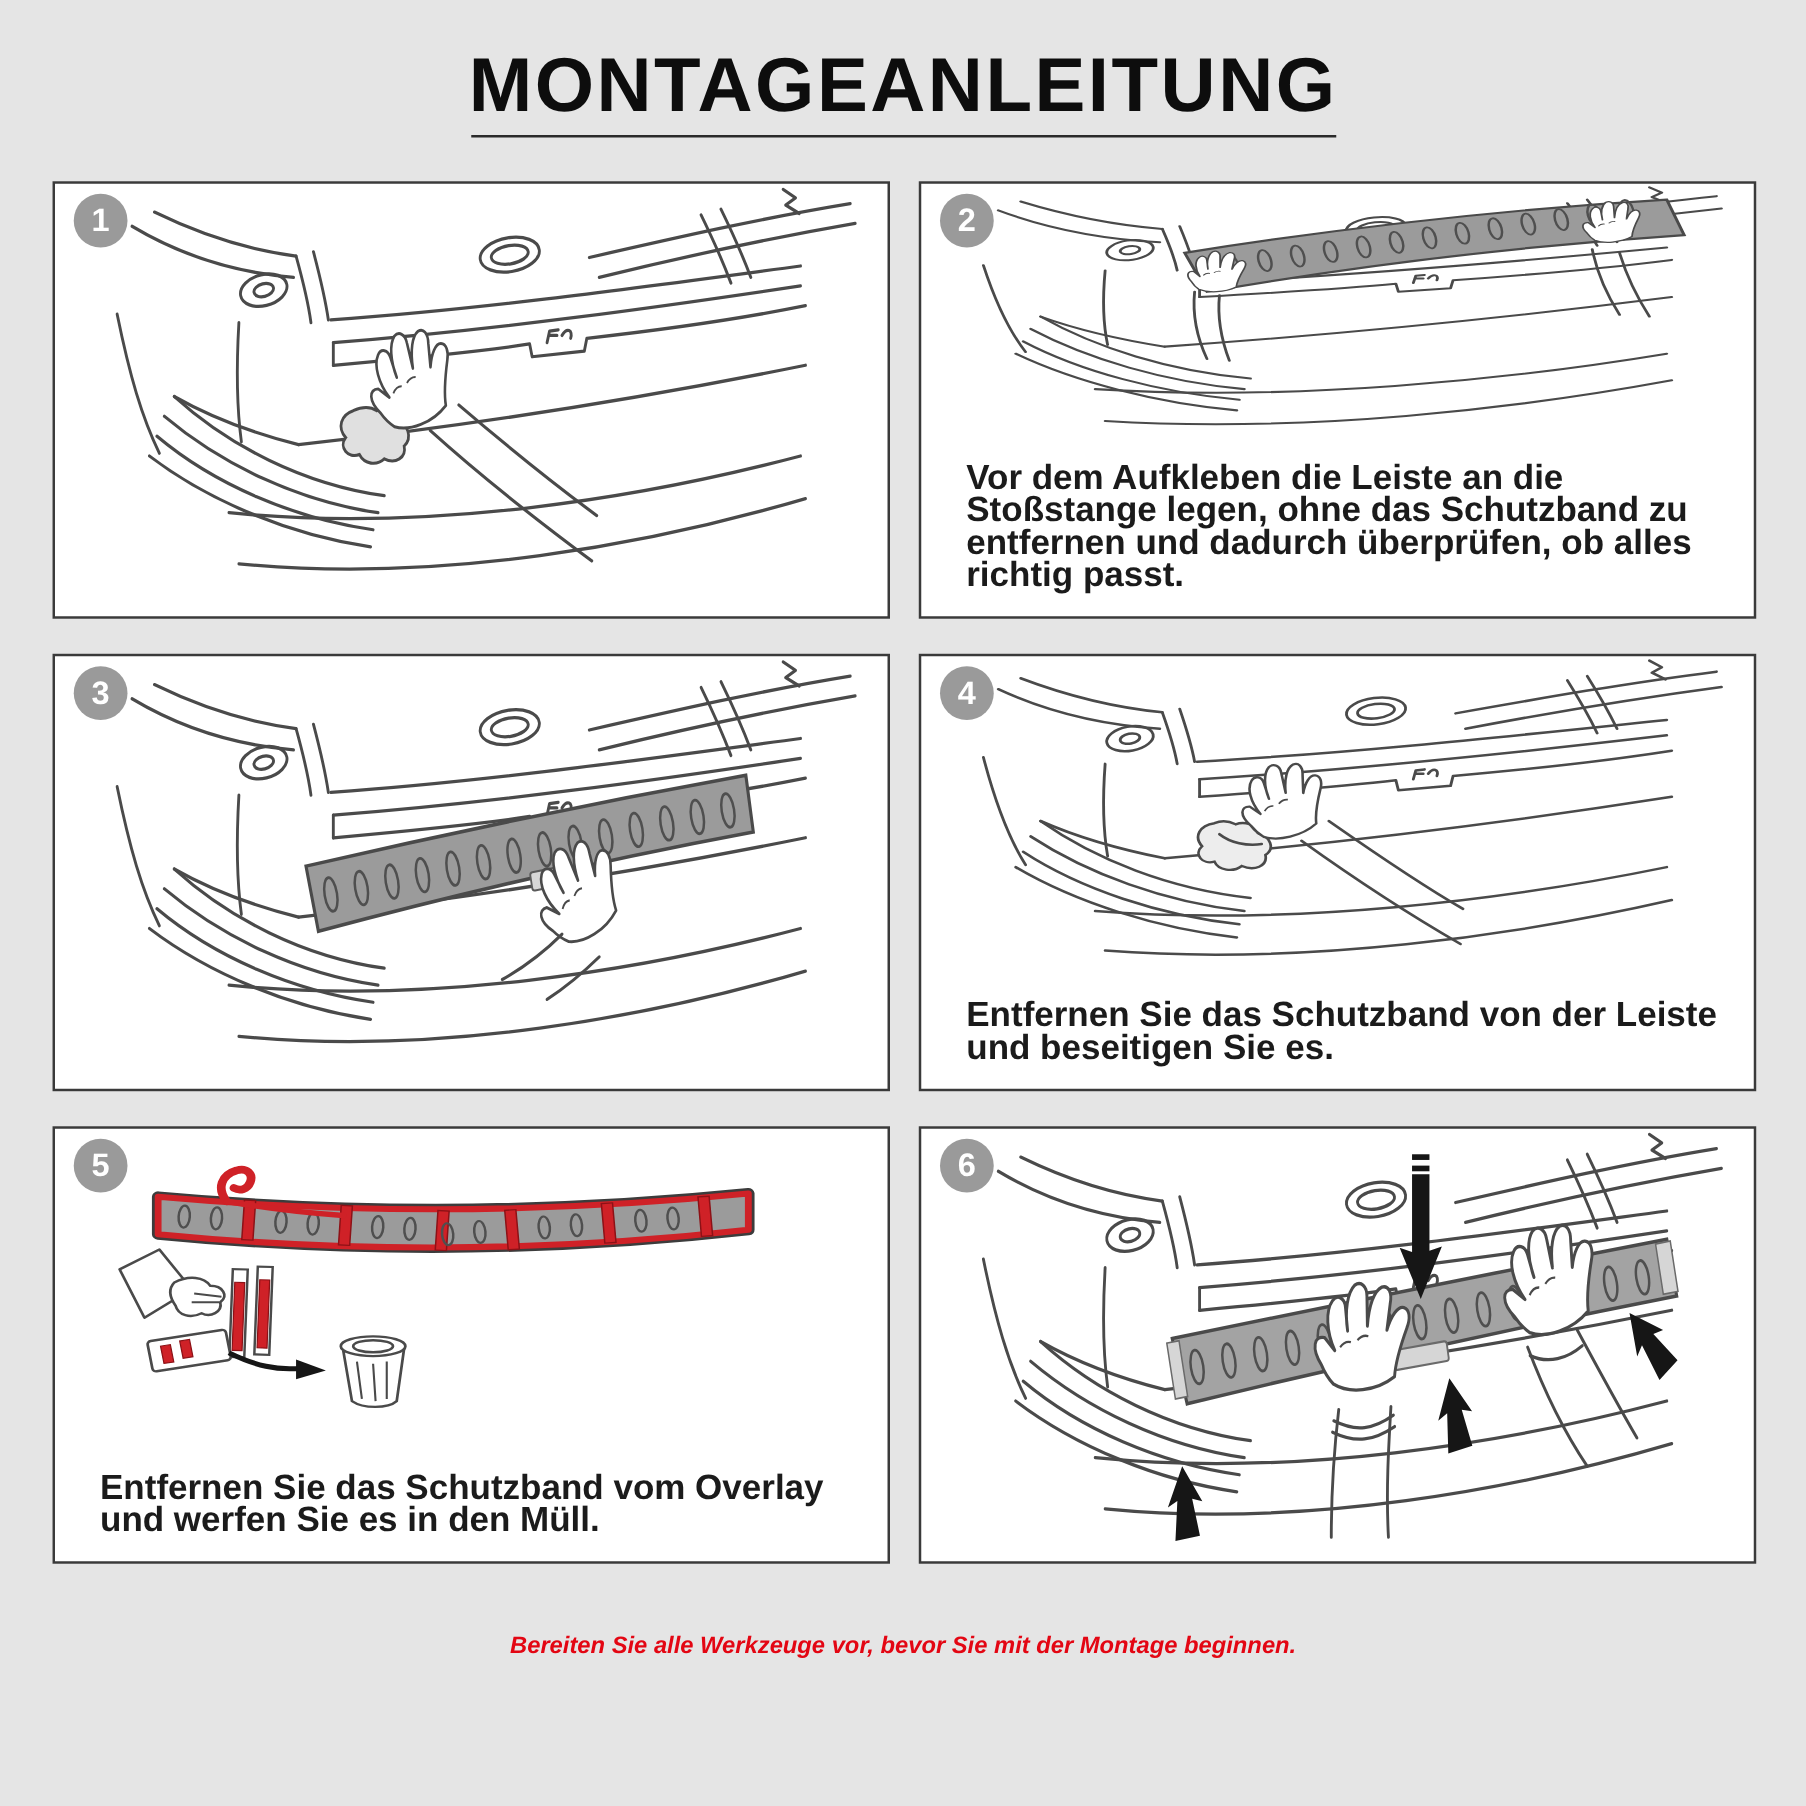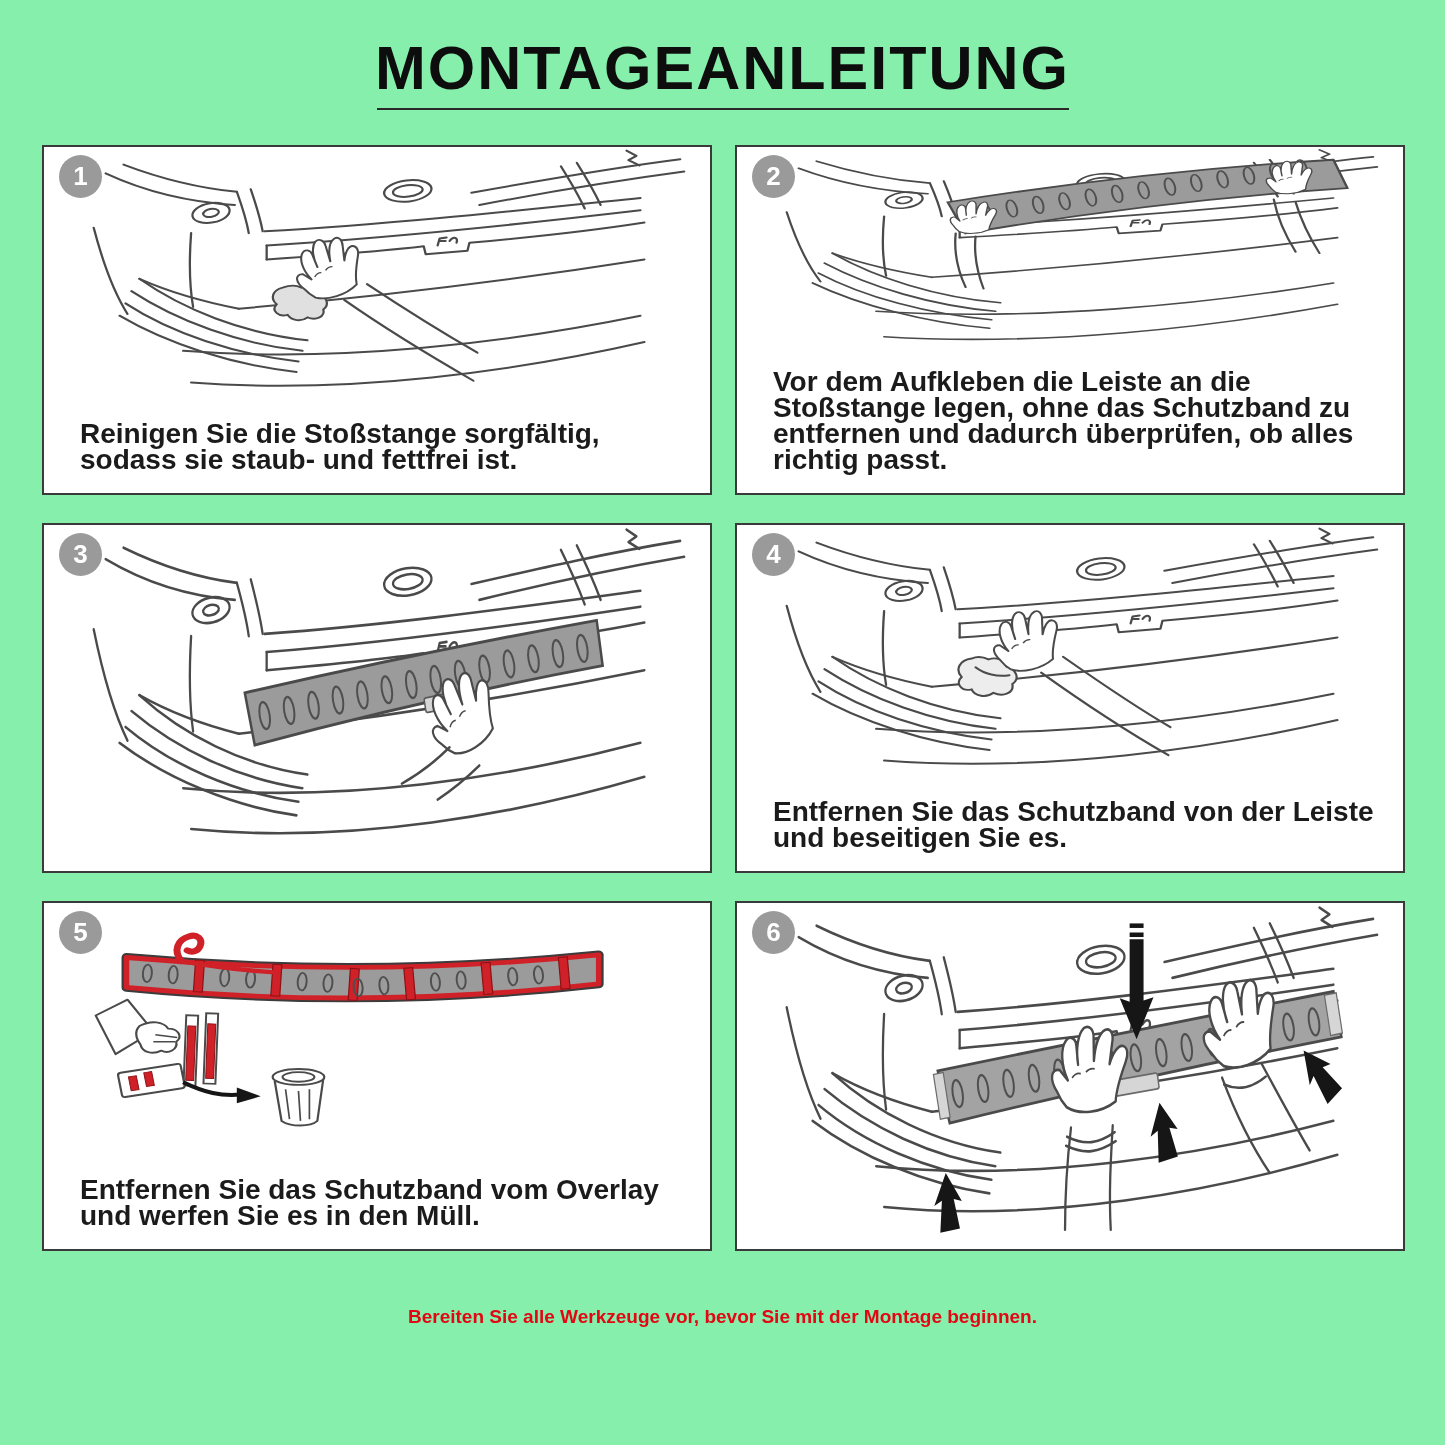--- a/index.html
+++ b/index.html
@@ -1,27 +1,27 @@
 <!DOCTYPE html>
 <html><head>
 <meta charset="utf-8">
 <style>
   html,body{margin:0;padding:0;background:#fff;}
   body{width:1445px;height:1445px;position:relative;font-family:"Liberation Sans",sans-serif;overflow:hidden;}
-  .page{position:absolute;inset:0;background:#86efac;}
+  .page{position:absolute;inset:0;background:#e5e5e5;}
   .header{padding-top:36px;text-align:center;}
   .page-title{margin:0;font-size:61px;font-weight:bold;letter-spacing:2px;color:#0d0d0d;line-height:1.05;}
   .title-rule{width:692px;height:2px;background:#2a2a2a;margin:8px auto 0;}
   .grid{position:absolute;left:42px;top:145px;display:grid;grid-template-columns:670px 670px;grid-auto-rows:350px;column-gap:23px;row-gap:28px;}
   .panel{border:2px solid #3a3a3a;background:#fff;position:relative;display:flex;flex-direction:column;box-sizing:border-box;}
   .badge{position:absolute;left:15px;top:8px;width:43px;height:43px;border-radius:50%;background:#9a9a9a;color:#fff;font-weight:bold;font-size:26px;display:flex;align-items:center;justify-content:center;z-index:2;}
   .art{flex:1 1 auto;min-height:0;}
   .art svg{width:100%;height:100%;display:block;}
   .caption{margin-top:auto;padding:6px 26px 20px 36px;font-size:28px;font-weight:bold;line-height:26px;color:#1b1b1b;}
-  .footer{position:absolute;left:0;right:0;top:1306px;text-align:center;font-weight:bold;}
+  .footer{position:absolute;left:0;right:0;top:1306px;text-align:center;font-weight:bold;font-style:italic;}
   .footer-note-1{font-size:19px;margin:0 0 12px;}
   .footer-note-2{font-size:19px;line-height:27px;margin:0 auto;max-width:1235px;}
   .ln{fill:none;stroke:#4a4a4a;stroke-width:2.3;stroke-linecap:round;stroke-linejoin:round;}
 </style>
 </head>
 <body>
 
 <svg style="position:absolute;width:0;height:0" aria-hidden="true">
   <defs>
     <g id="car-base" fill="none" stroke="#4a4a4a" stroke-width="2.3" stroke-linecap="round" stroke-linejoin="round">
@@ -80,21 +80,20 @@
           <path d="M 240 160 c -10 3 -13 12 -6 19 c -6 7 2 15 11 12 c 4 7 14 8 20 3 c 9 4 18 -1 16 -9 c 7 -6 3 -16 -6 -18 c -1 -7 -10 -10 -16 -7 c -7 -4 -14 -2 -19 0 z" fill="#e0e0e0" stroke="#4a4a4a" stroke-width="2.2"></path>
           <g transform="translate(286,148) rotate(-20) scale(0.8)">
               <use href="#hand"></use>
             </g>
           <g>
             <path class="ln" d="M 302 174 C 345 208 392 240 432 266"></path>
             <path class="ln" d="M 325 156 C 365 186 402 212 436 234"></path>
           </g>
         </svg>
       </div>
-      <div class="caption">Reinigen Sie die Stoßstange sorgfältig, sodass sie staub- und fettfrei ist.</div>
     </div>
 
     <div class="panel">
       <div class="badge" style="background: rgb(154, 154, 154);">2</div>
       <div class="art">
         <svg viewBox="0 0 670 305" preserveAspectRatio="none">
           <use href="#car-base"></use>
           <path d="M 212 78 Q 410 34 600 18 L 614 58 Q 420 76 230 122 Z" fill="#9b9b9b" stroke="#4a4a4a" stroke-width="2.5"></path>
           <g transform="translate(250,92) rotate(-11)">
               <ellipse cx="0" cy="0" rx="5" ry="12" fill="none" stroke="#4f4f4f" stroke-width="2"></ellipse>

